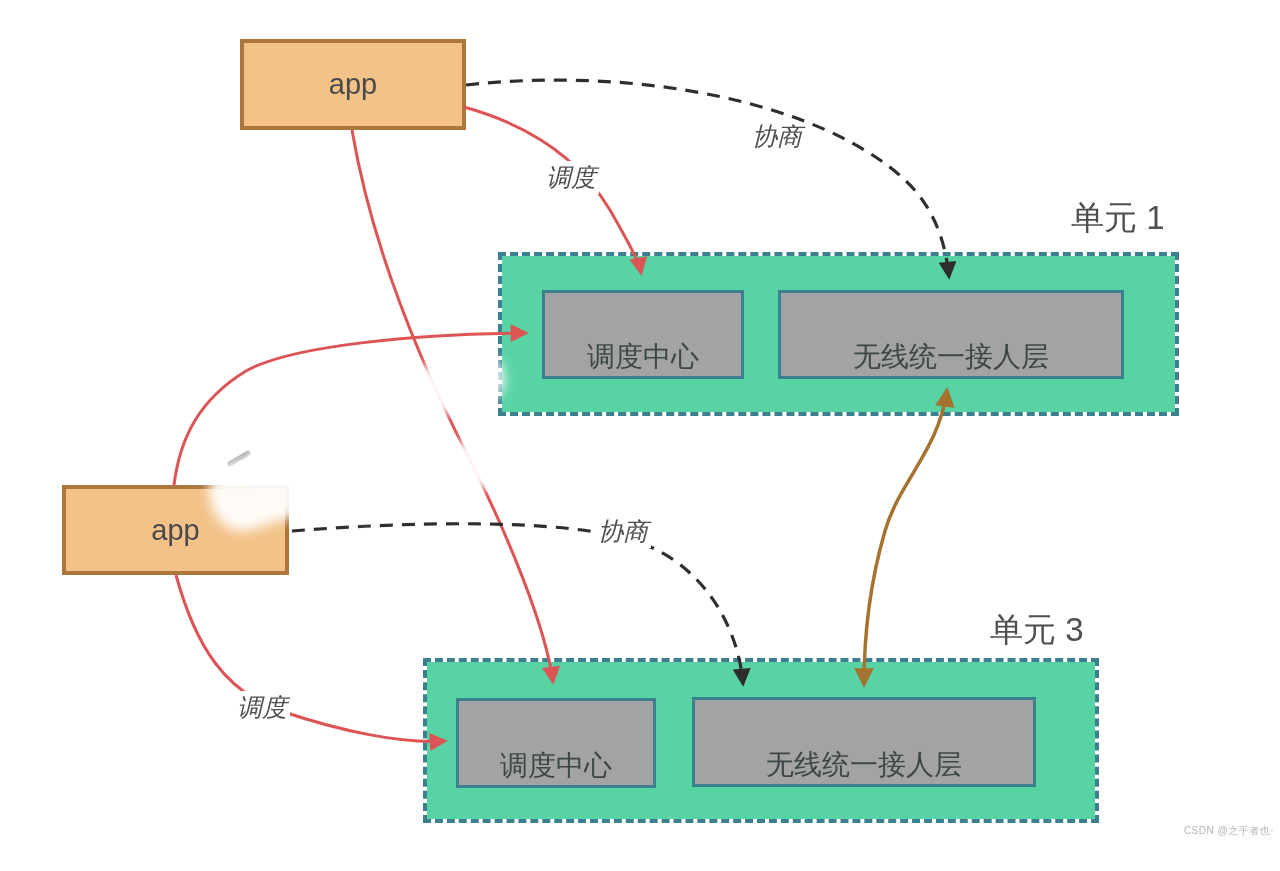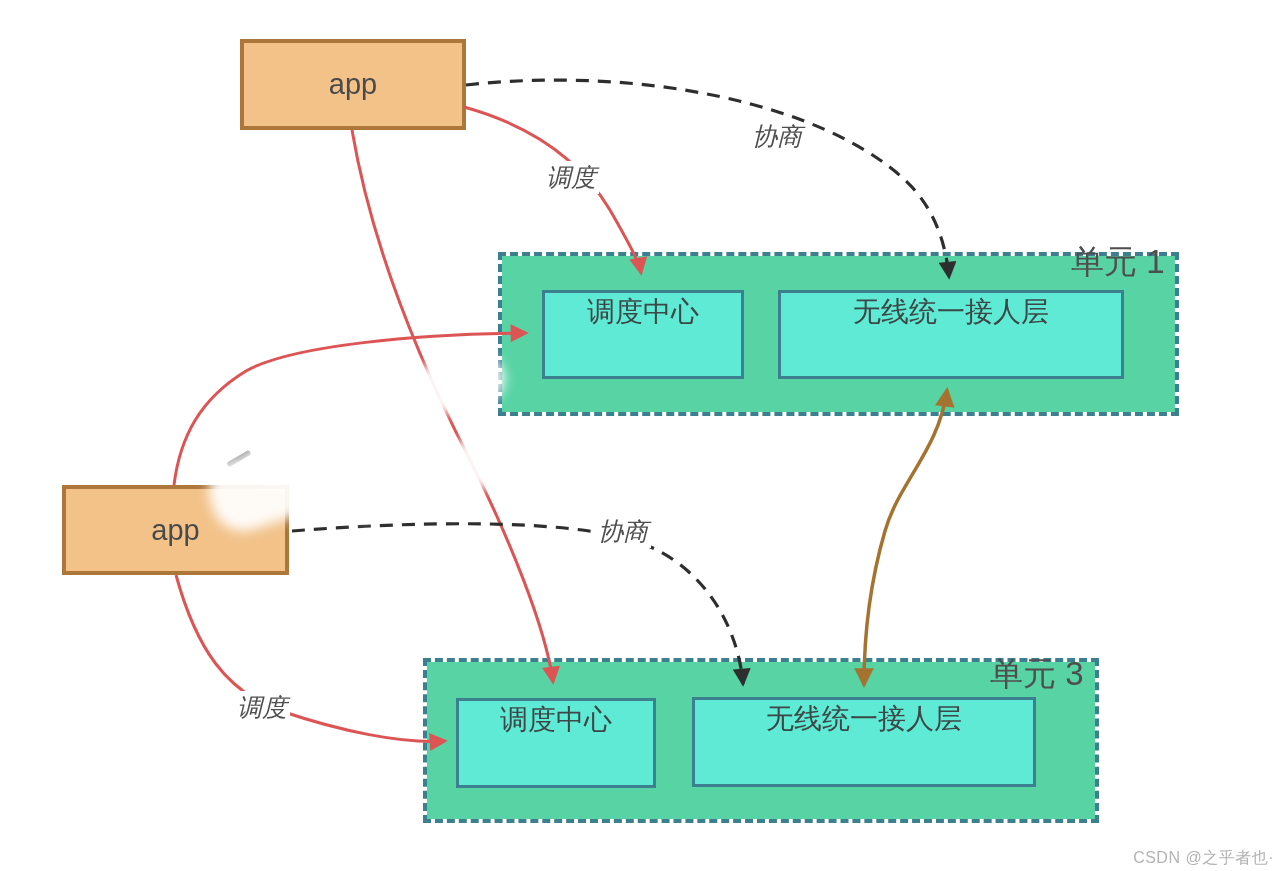--- a/index.html
+++ b/index.html
@@ -22,31 +22,31 @@
   .unit {
     position:absolute; z-index:1; box-sizing:border-box;
     background:#57d3a4; background-clip:padding-box;
     border:4px dashed #3c8090;
   }
   #unit1 { left:498px; top:252px; width:681px; height:164px; }
   #unit2 { left:423px; top:658px; width:676px; height:165px; }
 
   .inner-box {
     position:absolute; z-index:1; box-sizing:border-box;
-    background:#5eead4; border:3px solid #3c8090;
-    display:flex; align-items:flex-start; justify-content:center;
+    background:#a3a3a3; border:3px solid #3c8090;
+    display:flex; align-items:flex-end; justify-content:center;
     font-size:28px; color:#3d4747;
   }
   #unit1-dispatch { left:542px; top:290px; width:202px; height:89px; }
   #unit1-access   { left:778px; top:290px; width:346px; height:89px; }
   #unit2-dispatch { left:456px; top:698px; width:200px; height:90px; }
   #unit2-access   { left:692px; top:697px; width:344px; height:90px; }
 
   .unit-label {
-    position:absolute; z-index:3; font-size:33px; color:#4f4f4f; white-space:nowrap;margin-top:44px;
+    position:absolute; z-index:3; font-size:33px; color:#4f4f4f; white-space:nowrap;
   }
   #unit1-label { left:1071px; top:196px; }
   #unit2-label { left:990px;  top:608px; }
 
   
   #connectors { position:absolute; left:0; top:0; z-index:2; pointer-events:none; }
 
   .edge-label {
     position:absolute; z-index:3; white-space:nowrap;
     background:#ffffff; padding:0 3px;
@@ -65,22 +65,22 @@
     filter:blur(6px); border-radius:32px;
   }
   #smudge-1 { left:292px; top:374px; width:215px; height:50px; transform:rotate(-14deg); }
   #smudge-2 { left:208px; top:446px; width:150px; height:72px; transform:rotate(-18deg); }
   #smudge-3 { left:330px; top:452px; width:190px; height:50px; transform:rotate(-14deg); }
   #smudge-4 { left:248px; top:428px; width:130px; height:44px; transform:rotate(-16deg); }
   #smudge-sliver { position:absolute; z-index:3; left:226px; top:456px; width:26px; height:5px;
                    background:#777; opacity:.8; transform:rotate(-30deg); border-radius:2px; }
 
   #watermark {
-    position:absolute; z-index:3; right:6px; top:848px;
-    font-size:16px; color:#b3b3b3; letter-spacing:.5px;
+    position:absolute; z-index:3; right:6px; top:824px;
+    font-size:10px; color:#b3b3b3; letter-spacing:.5px;
   }
 </style>
 </head>
 <body>
 
 <div id="canvas">
 
   <div class="app-box" id="app-top">
     <span>app</span>
   </div>

